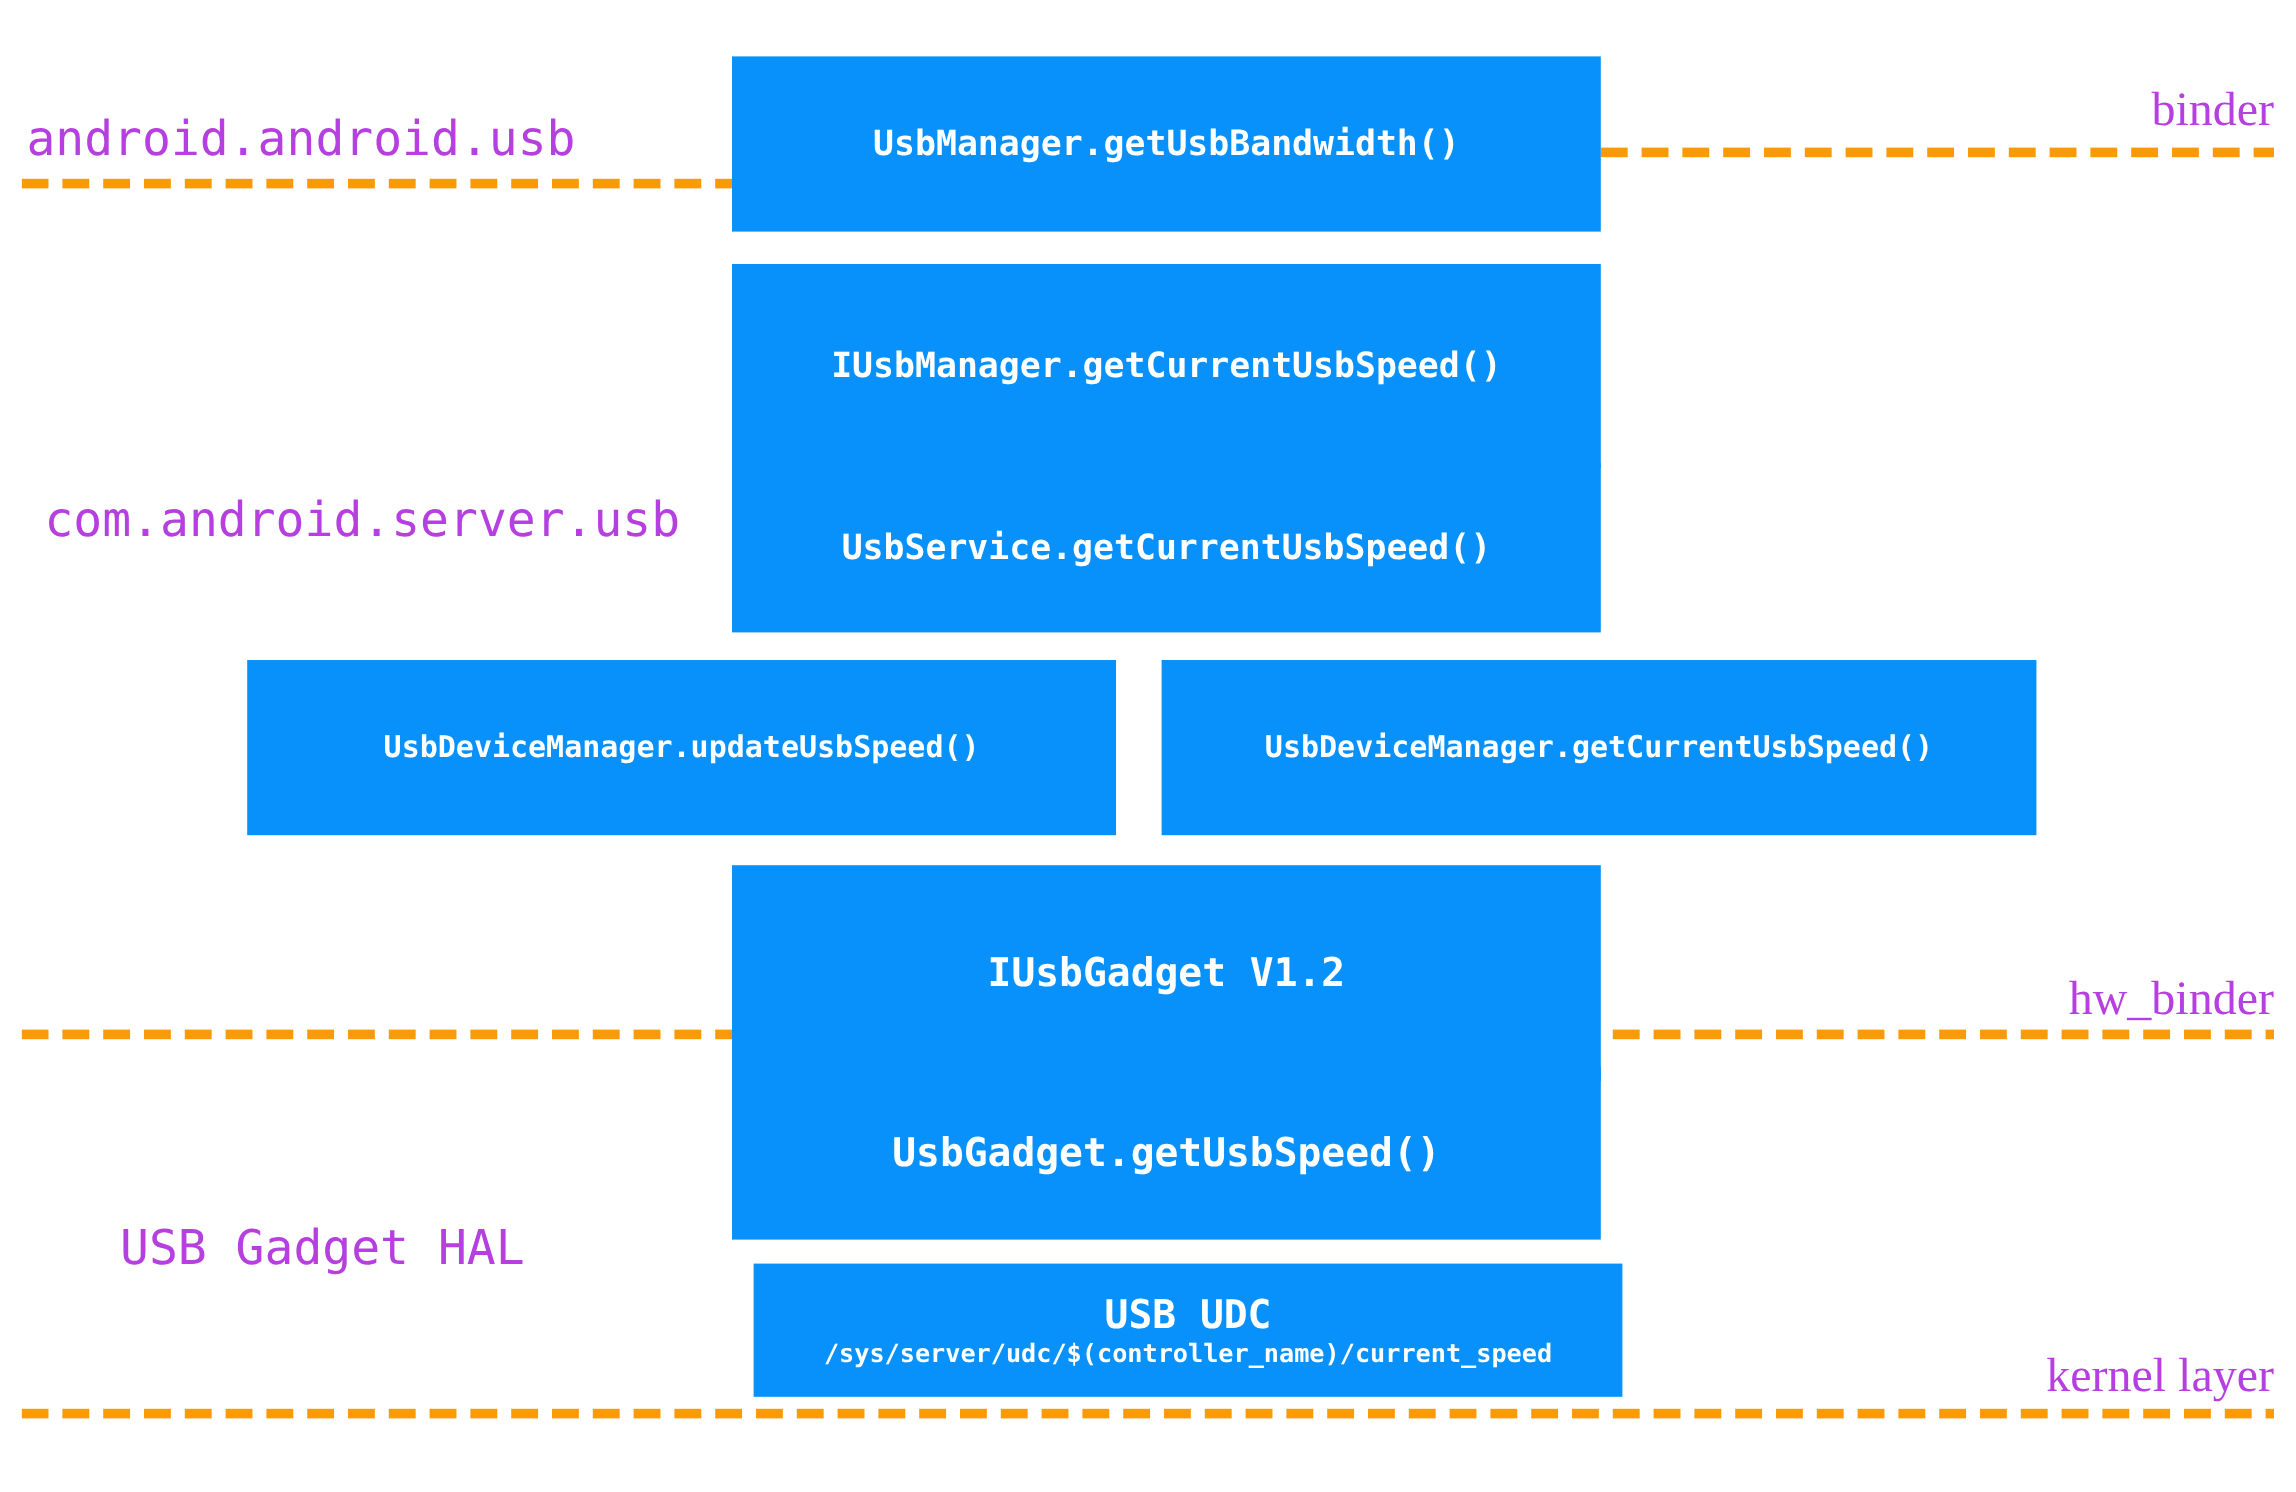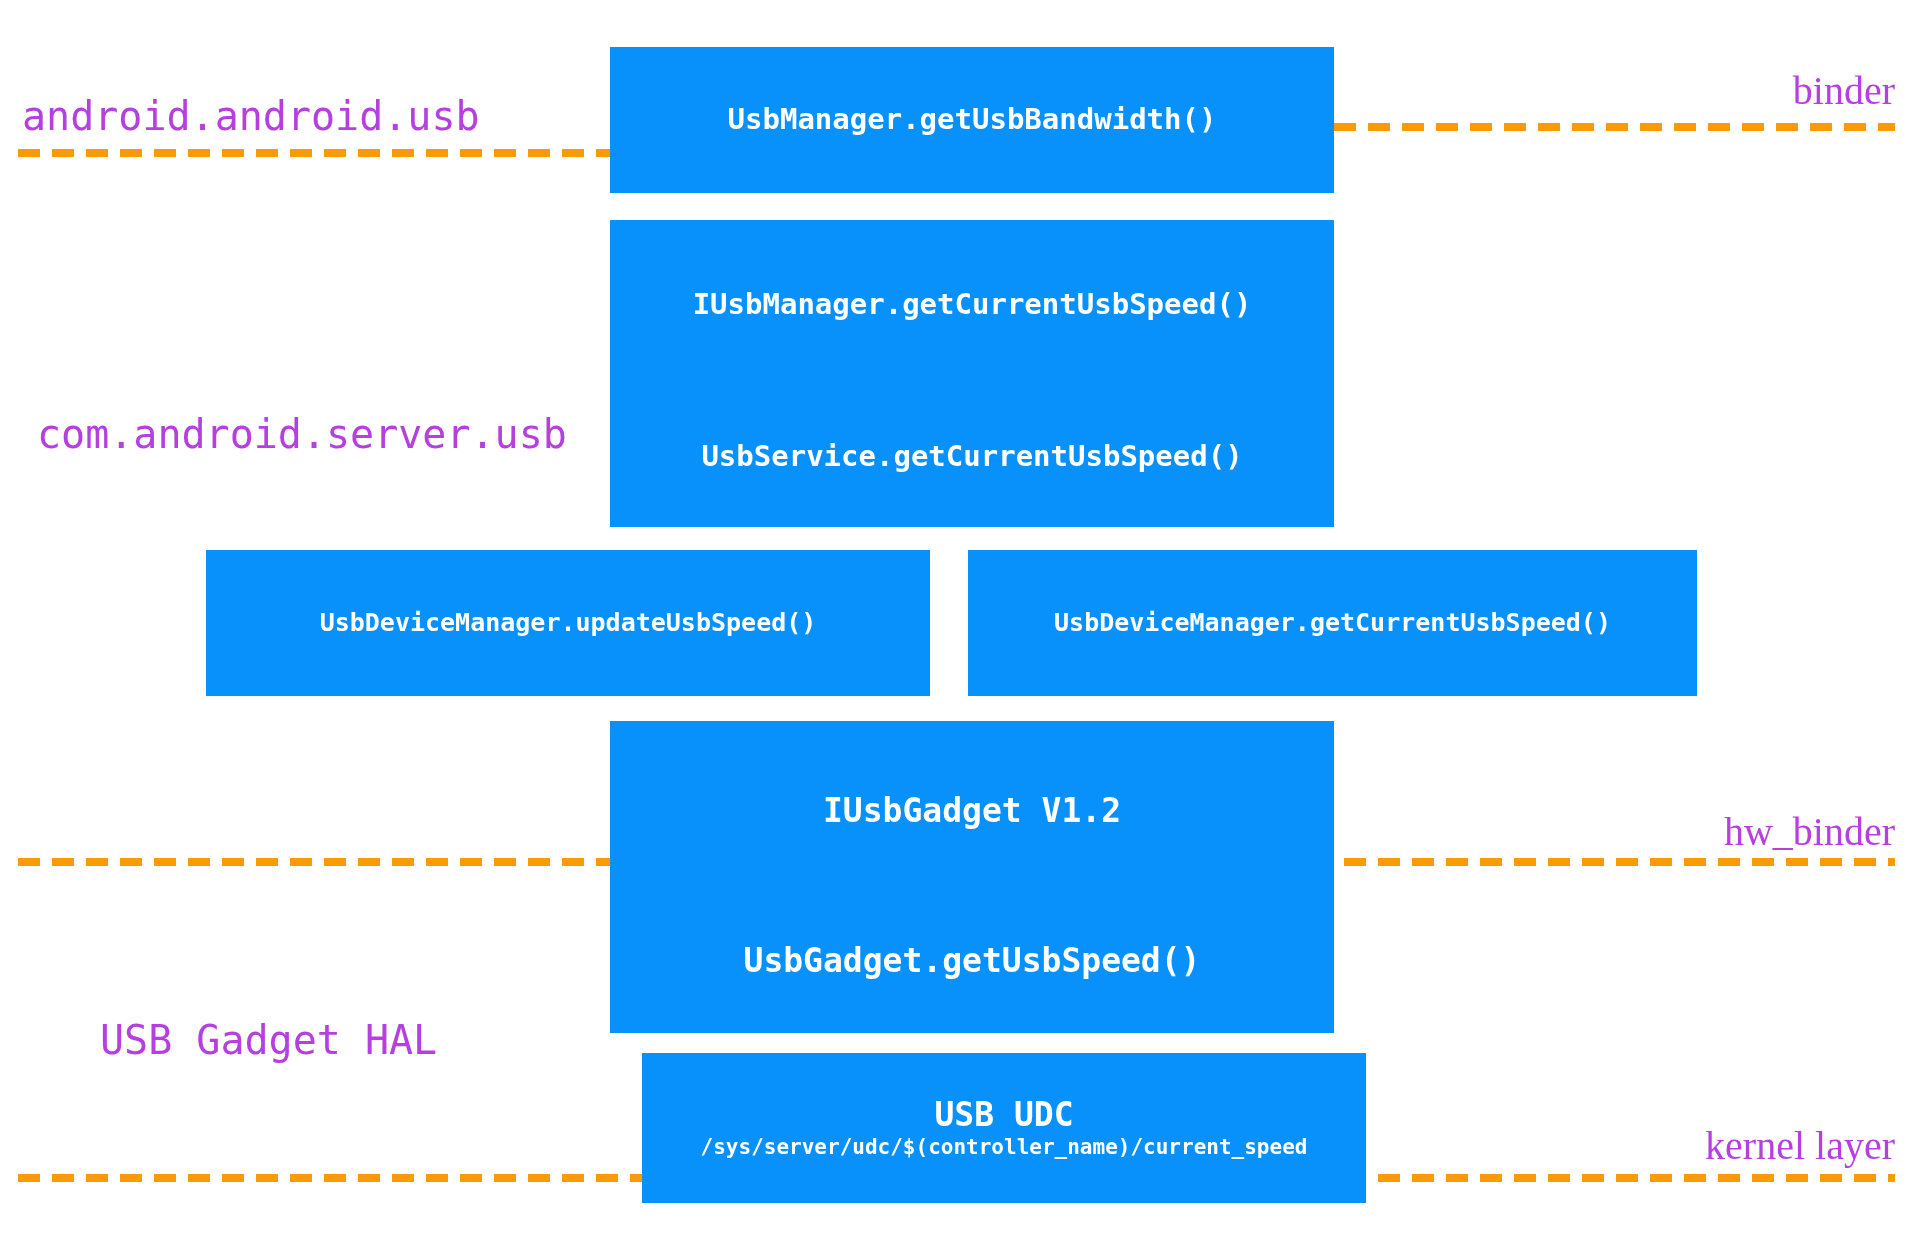--- a/index.html
+++ b/index.html
@@ -112,18 +112,18 @@
   </div>
 
   <div class="box fs-udc" style="left:610px; top:721px; width:724px; height:180px;">
     <span class="line1">IUsbGadget V1.2</span>
   </div>
 
   <div class="box fs-udc" style="left:610px; top:889px; width:724px; height:144px;">
     <span class="line1">UsbGadget.getUsbSpeed()</span>
   </div>
 
-  <div class="box" style="left:642px; top:1053px; width:724px; height:150px;">
+  <div class="box" style="left:628px; top:1053px; width:724px; height:111px;">
     <span class="line1 fs-udc">USB UDC</span>
     <span class="line2 fs-path">/sys/server/udc/$(controller_name)/current_speed</span>
   </div>
 
 </div>
 
 </body></html>

